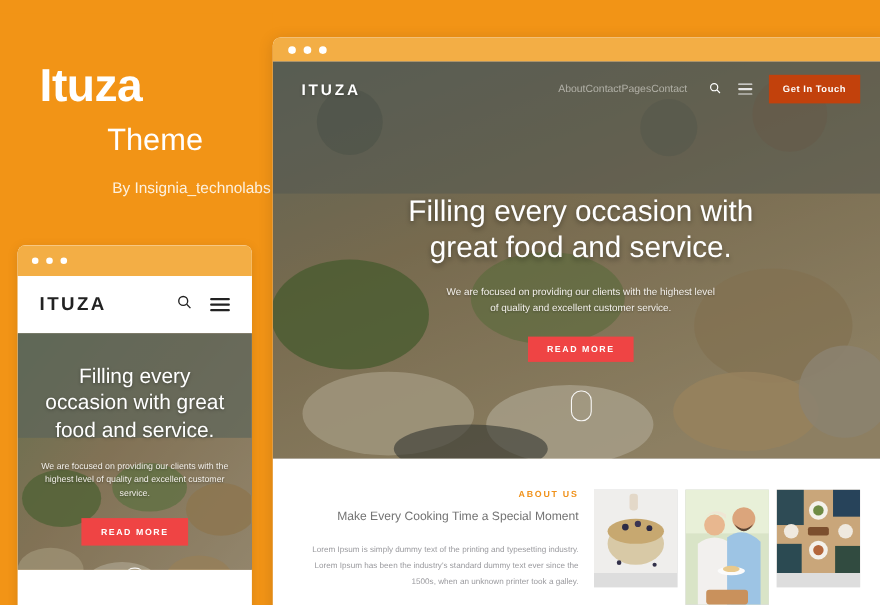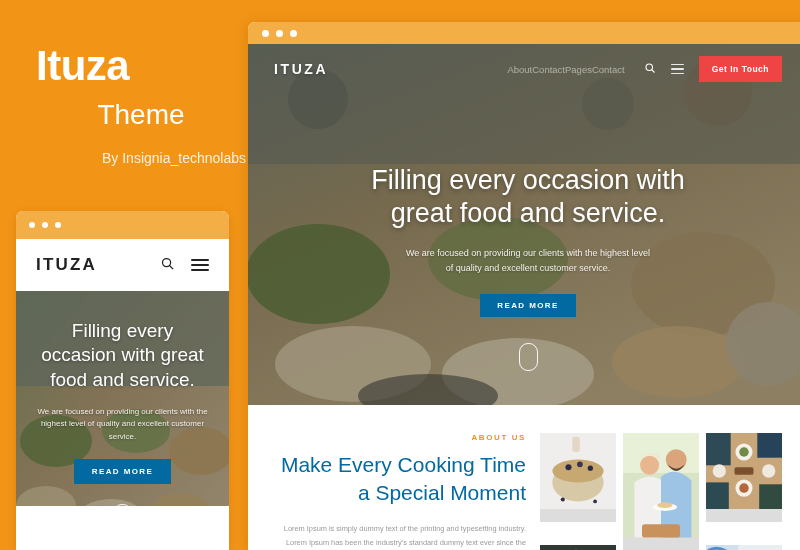--- a/index.html
+++ b/index.html
@@ -2,21 +2,21 @@
 <html><head>
 <meta charset="utf-8">
 <style>
   html,body{margin:0;padding:0;}
   body{
     width:800px;height:550px;overflow:hidden;
     font-family:"Liberation Sans", sans-serif;
     background:#f29416;
     position:relative;
   }
-  .stage{position:absolute;inset:0;}
+  .stage{position:absolute;inset:0;margin-top:12px;}
 
   
   .left-panel{
     position:absolute;left:0;top:0;width:248px;height:550px;
     background:#f29416;overflow:hidden;
   }
   .brand-block{position:absolute;left:36px;top:45px;width:210px;}
   .brand-title{
     font-size:42px;font-weight:bold;color:#ffffff;line-height:1;
     letter-spacing:-0.5px;margin:0;
@@ -68,21 +68,21 @@
   .m-hero .hero-inner{padding-top:28px;}
   .m-h1{
     font-size:19px;font-weight:400;line-height:1.28;margin:0 16px;
     text-shadow:0 1px 3px rgba(0,0,0,.35);
   }
   .m-sub{
     font-size:8px;line-height:1.55;margin:14px 18px 0;color:#f2efe9;
     text-shadow:0 1px 2px rgba(0,0,0,.35);
   }
   .btn-read{
-    display:inline-block;background:#0369a1;color:#fff;border:0;
+    display:inline-block;background:#ef4444;color:#fff;border:0;
     font-family:inherit;letter-spacing:1.4px;font-weight:bold;cursor:pointer;
   }
   .m-btn{margin-top:16px;font-size:8px;padding:8px 18px;}
   .scroll-ind{
     width:17px;height:26px;border:1.6px solid rgba(255,255,255,.92);
     border-radius:9px;margin:20px auto 0;
   }
 
   
   .desk-mock{
@@ -98,21 +98,21 @@
     font-size:14px;font-weight:bold;color:#ffffff;letter-spacing:2.6px;
     text-shadow:0 1px 3px rgba(0,0,0,.3);
   }
   .d-menu{
     margin-left:auto;display:flex;align-items:center;
     font-size:9.5px;color:rgba(225,222,216,0.62);
   }
   .d-menu span{white-space:nowrap;}
   .d-actions{display:flex;align-items:center;gap:15px;margin-left:19px;}
   .btn-touch{
-    background:#ef4444;color:#fff;border:0;font-family:inherit;
+    background:#c2410c;color:#fff;border:0;font-family:inherit;
     font-size:8.5px;font-weight:bold;letter-spacing:.5px;
     padding:8px 13px;cursor:pointer;white-space:nowrap;
   }
 
   .d-hero{position:absolute;left:0;top:22px;right:0;height:361px;}
   .d-hero .hero-inner{padding-top:120px;}
   .d-h1{
     font-size:27px;font-weight:400;line-height:1.22;margin:0 70px;
     text-shadow:0 2px 5px rgba(0,0,0,.35);
   }
@@ -127,21 +127,21 @@
   .about{
     position:absolute;left:0;top:383px;right:0;bottom:0;background:#fff;
     display:flex;padding:28px 26px 0 30px;gap:14px;
   }
   .about-left{width:248px;flex:0 0 auto;text-align:right;}
   .eyebrow{
     font-size:8px;font-weight:bold;color:#f0921b;letter-spacing:1.6px;
     margin:0 0 9px 0;
   }
   .about-h2{
-    font-size:21px;font-weight:400;color:#0369a1;line-height:1.33;margin:0;
+    font-size:11px;font-weight:400;color:#737373;line-height:1.33;margin:0;
   }
   .about-p{
     font-size:7.4px;line-height:1.95;color:#9a9a9e;margin:15px 0 0 0;
   }
 
   
   .gallery{
     flex:1;display:grid;grid-template-columns:repeat(3,1fr);
     grid-auto-rows:9px;gap:7px;align-content:start;
   }

